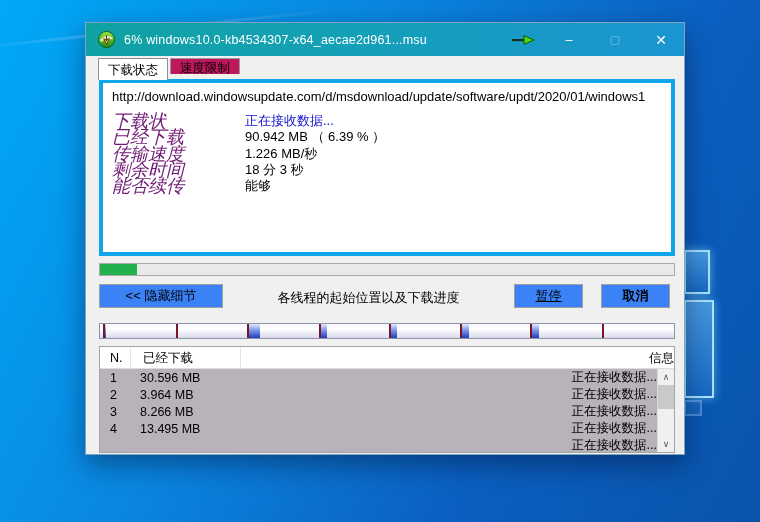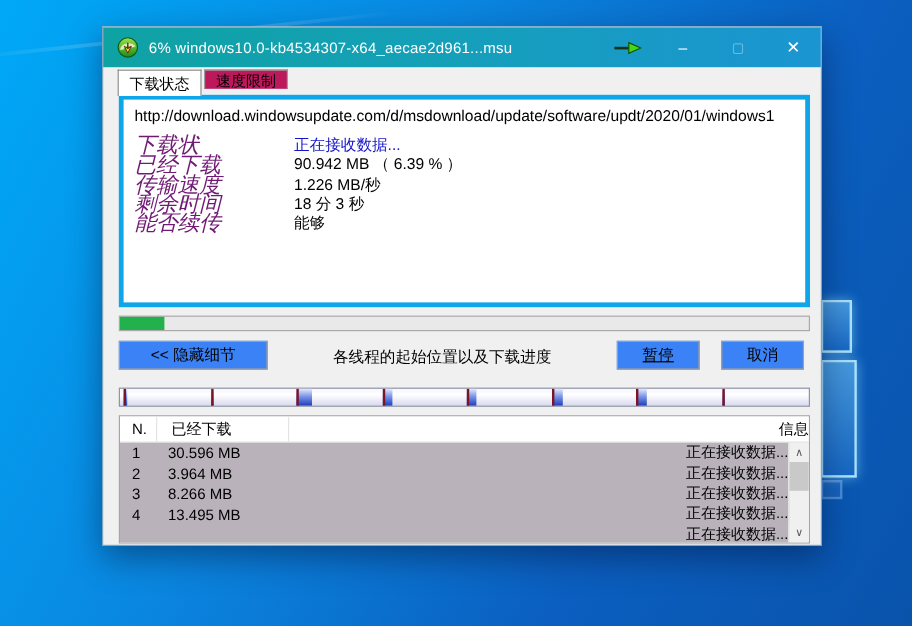--- a/index.html
+++ b/index.html
@@ -55,21 +55,21 @@
   .field-value.accent { color:#1414cc; }
 
   .progress-track { position:absolute; left:13px; top:240px; width:576px; height:13px;
     background:#e9e9e9; border:1px solid #aaa; }
   .progress-fill { height:100%; background:#23b14d; }
 
   .btn { position:absolute; height:24px; background:#3b82f6; border:1px solid #9e9e9e;
     font-size:13px; font-family:inherit; color:#000; cursor:default; }
   .btn-hide { left:13px; top:261px; width:124px; }
   .btn-pause { left:428px; top:261px; width:69px;text-decoration:underline; }
-  .btn-cancel { left:515px; top:261px; width:69px; }
+  .btn-cancel { left:515px; top:261px; width:69px;font-weight:bold; }
   .threads-caption { position:absolute; left:175px; top:266px; width:215px; text-align:center;
     font-size:13px; color:#000; white-space:nowrap; }
 
   .thread-bar { position:absolute; left:13px; top:300px; width:576px; height:16px;
     border:1px solid #8f95a8; position:absolute;
     background:linear-gradient(180deg,#f6f6fd 0%,#ffffff 35%,#d9d9ee 100%); }
   .thread-seg { position:absolute; top:0; bottom:0;
     background:linear-gradient(180deg,#e3e9fc 0%,#7e96e8 45%,#1d3fbd 100%); }
   .thread-tick { position:absolute; top:0; bottom:0; width:2px; background:#7c1428; }
 

